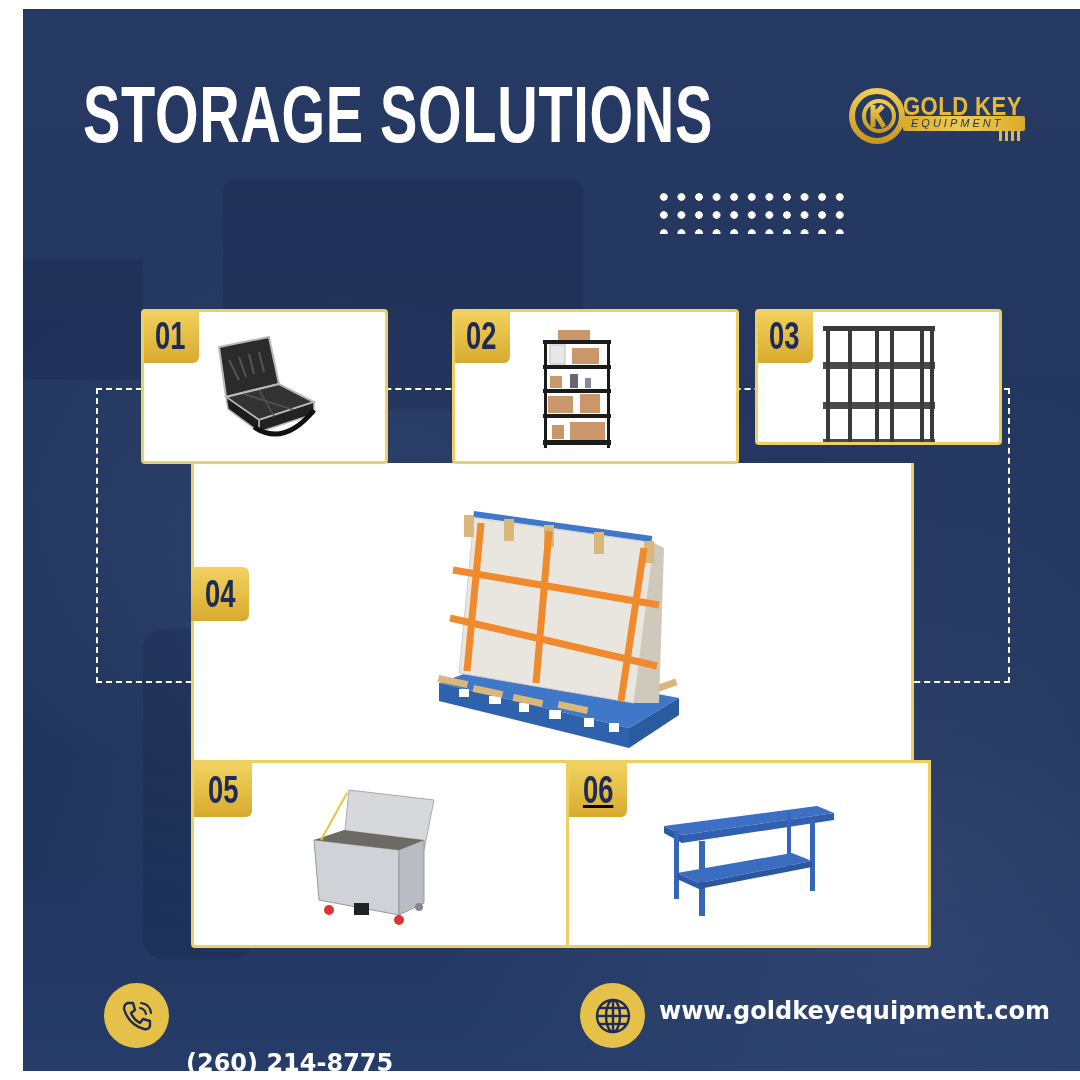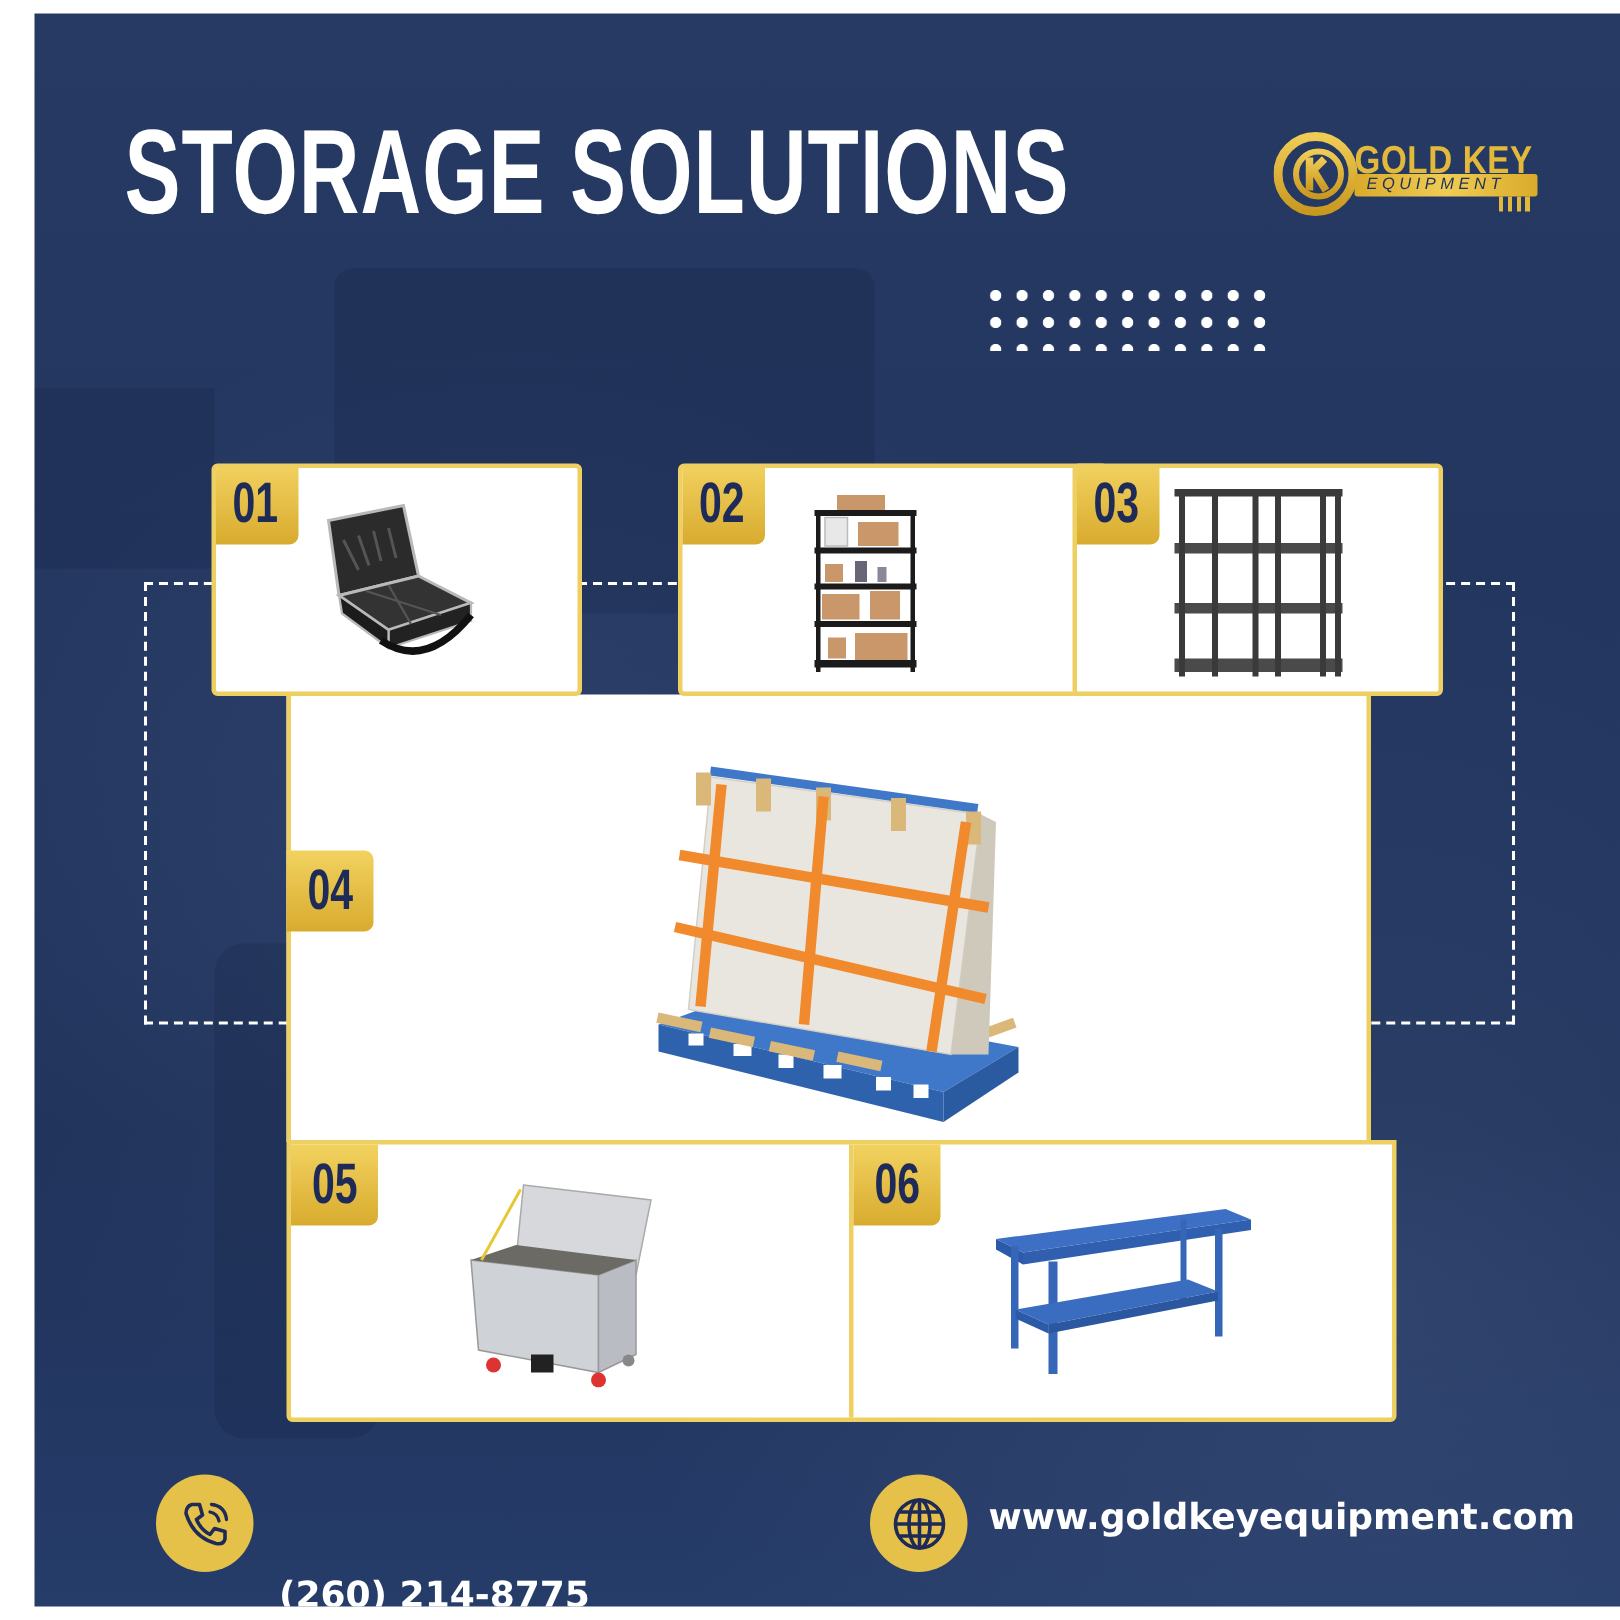--- a/index.html
+++ b/index.html
@@ -160,21 +160,21 @@
       <rect x="10" y="46" width="12" height="12" fill="#c9976a"></rect>
       <rect x="30" y="44" width="8" height="14" fill="#667"></rect>
         <rect x="45" y="48" width="6" height="10" fill="#889"></rect>
       <rect x="8" y="66" width="25" height="17" fill="#c9976a"></rect>
         <rect x="40" y="64" width="20" height="19" fill="#c9976a"></rect>
       <rect x="12" y="95" width="12" height="14" fill="#c9976a"></rect>
         <rect x="30" y="92" width="35" height="18" fill="#c9976a"></rect>
     </svg>
   </div>
 
-  <div class="card" style="left:692px;top:300px;width:247px;height:155px;">
+  <div class="card" style="left:732px;top:300px;width:247px;height:136px;">
     <div class="badge" style="left:-3px;top:-3px;">
       <span>03</span>
     </div>
     <svg class="prod" style="left:62px;top:12px;" width="120" height="135" viewBox="0 0 120 135">
       <g fill="#3a3a3a">
         <rect x="3" y="2" width="112" height="5"></rect>
         <rect x="3" y="38" width="112" height="7" fill="#4a4a4a"></rect>
         <rect x="3" y="78" width="112" height="7" fill="#4a4a4a"></rect>
         <rect x="3" y="115" width="112" height="9" fill="#4a4a4a"></rect>
         <rect x="6" y="2" width="4" height="125"></rect>
@@ -199,21 +199,21 @@
         <polygon points="5,55 90,65 115,55 35,45" fill="#6c6a64"></polygon>
         <line x1="38" y1="8" x2="12" y2="55" stroke="#e6c836" stroke-width="2"></line>
         <circle cx="20" cy="125" r="5" fill="#d33"></circle>
           <circle cx="90" cy="135" r="5" fill="#d33"></circle>
           <circle cx="110" cy="122" r="4" fill="#888"></circle>
         <rect x="45" y="118" width="15" height="12" fill="#222"></rect>
       </svg>
     </div>
     <div class="divider"></div>
     <div style="position:absolute;left:375px;top:0;width:345px;height:100%;">
-      <div class="badge" style="left:0;top:0;">
+      <div class="badge" style="left:0;top:0;text-decoration:underline;">
         <span>06</span>
       </div>
       <svg class="prod" style="left:93px;top:38px;" width="175" height="115" viewBox="0 0 175 115">
         <polygon points="2,25 155,5 172,12 20,34" fill="#3d6fc4"></polygon>
         <polygon points="2,25 20,34 20,42 2,32" fill="#2d5aa8"></polygon>
         <polygon points="20,34 172,12 172,19 20,42" fill="#2f5fae"></polygon>
         <g fill="#3566b8">
           <rect x="12" y="30" width="5" height="68"></rect>
             <rect x="37" y="40" width="6" height="75"></rect>
           <rect x="148" y="18" width="5" height="72"></rect>

